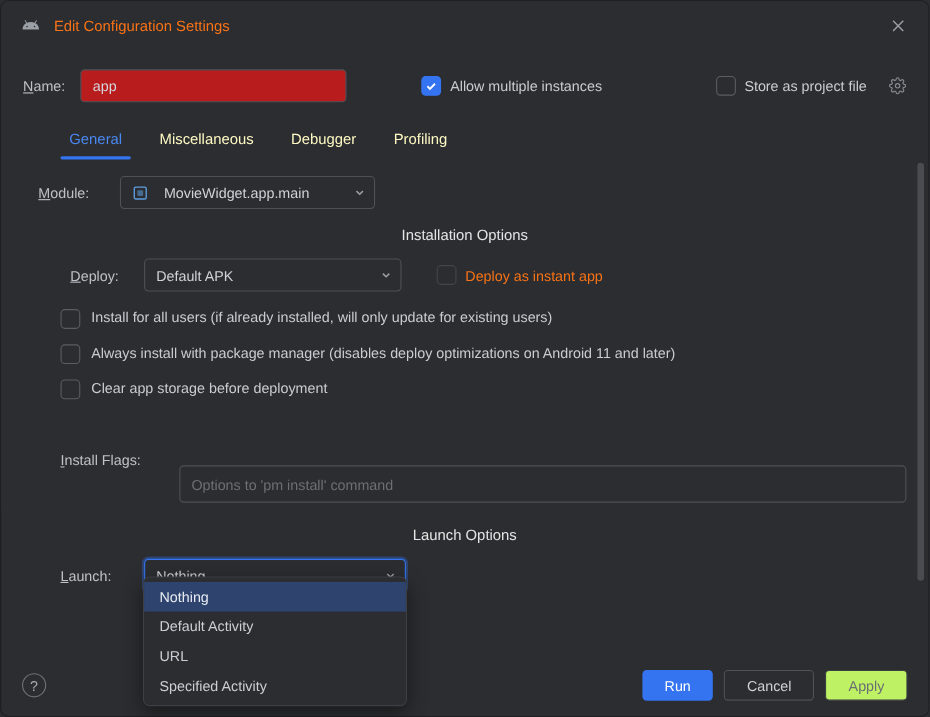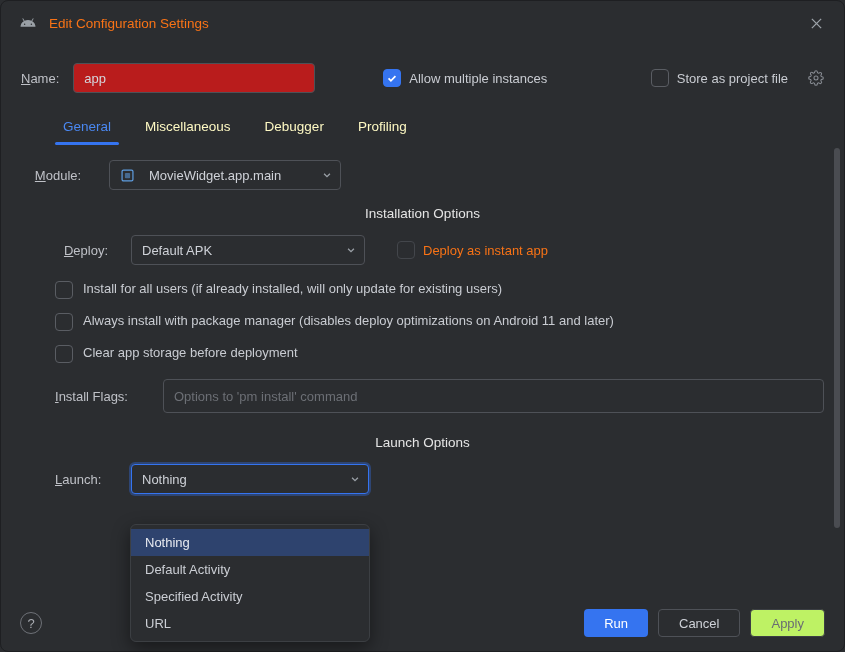--- a/index.html
+++ b/index.html
@@ -130,21 +130,21 @@
     .section-title { color: #e5e5e5; font-size: 13.5px; margin: 2px 0 14px 0; text-align: center; }
     .opt-list { padding-left: 34px; display: flex; flex-direction: column; gap: 14px; }
     .opt { display: flex; align-items: flex-start; gap: 10px; }
     .opt .opt-label { color: #c9ccd2; }
 
     .install-flags-row { display: flex; align-items: center; gap: 14px; padding-left: 34px; margin-top: 16px; }
     .install-flags-row .lbl { width: 94px; }
     .flags-input {
       flex: 1; height: 30px;
       background: #2b2d30; border: 1px solid #4e5157; border-radius: 4px;
-      color: #cfd2d8; padding: 16px 10px; font-size: 13px; outline: none;
+      color: #cfd2d8; padding: 16px 10px; font-size: 13px; outline: none; margin-top: 44px;
     }
     .flags-input::placeholder { color: #6c6f75; }
 
     .launch-section { margin-top: 22px; }
     .launch-row { display: flex; align-items: center; gap: 14px; padding-left: 34px; position: relative; }
     .launch-row .lbl { width: 62px; }
 
     .dropdown {
       position: absolute; left: 130px; top: 524px;
       width: 240px;
@@ -315,22 +315,22 @@
     </div>
 
     <div class="scrollbar">
       <div class="thumb"></div>
     </div>
   </div>
 
   <div class="dropdown">
     <div class="item selected">Nothing</div>
     <div class="item">Default Activity</div>
+    <div class="item">URL</div>
     <div class="item">Specified Activity</div>
-    <div class="item">URL</div>
   </div>
 
   <div class="footer">
     <div class="help">?</div>
     <span class="spacer"></span>
     <div class="btn primary">Run</div>
     <div class="btn secondary">Cancel</div>
     <div class="btn disabled">Apply</div>
   </div>
 

